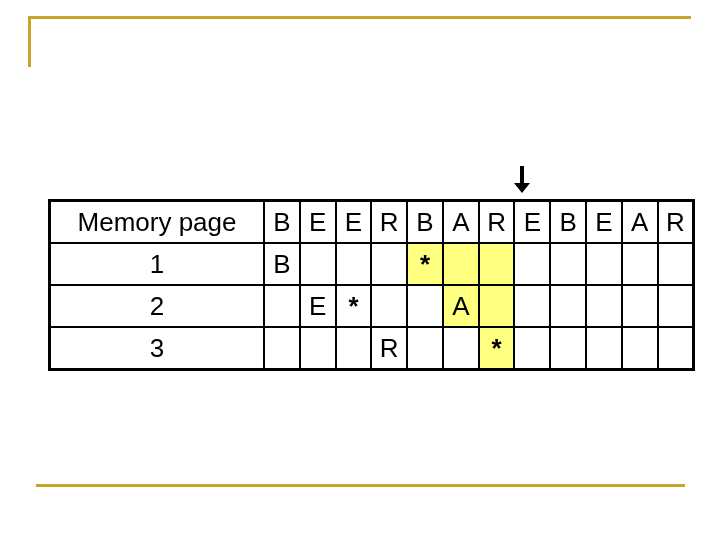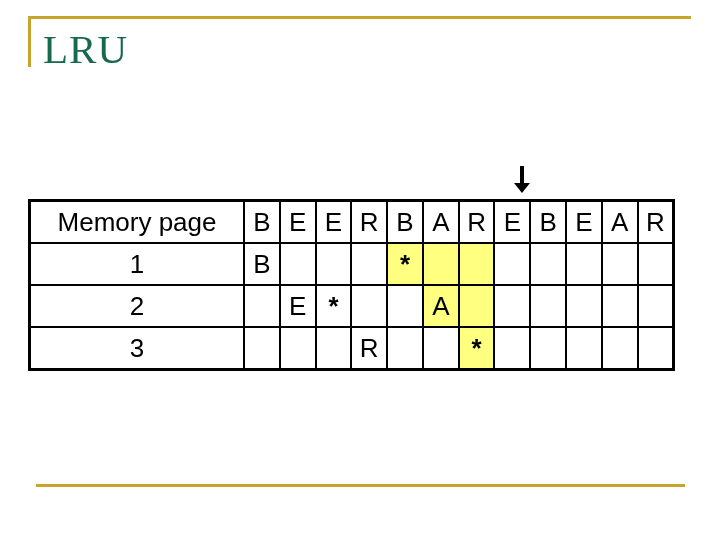--- a/index.html
+++ b/index.html
@@ -64,21 +64,21 @@
     left: 514px;
     top: 183px;
     width: 0;
     height: 0;
     border-left: 8px solid transparent;
     border-right: 8px solid transparent;
     border-top: 10px solid #000000;
   }
   table.lru-table {
     position: absolute;
-    left: 28px;
+    left: 48px;
     top: 199px;
     width: 647px;
     border-collapse: collapse;
     table-layout: fixed;
     border: 3px solid #000000;
   }
   table.lru-table td {
     border: 2px solid #000000;
     height: 40px;
     padding: 0;
@@ -101,21 +101,20 @@
   td.hl { background: var(--highlight_yellow, #FFFF80); }
 </style>
 </head>
 <body>
 
 <div class="slide">
 
   <div class="top-rule"></div>
   <div class="left-rule"></div>
 
-  <h1 class="title">LRU</h1>
 
   <div class="arrow-shaft"></div>
   <div class="arrow-head"></div>
 
   <table class="lru-table">
     <tbody>
         <tr>
       <td class="label-col">Memory page</td>
       <td>B</td>
       <td>E</td>

